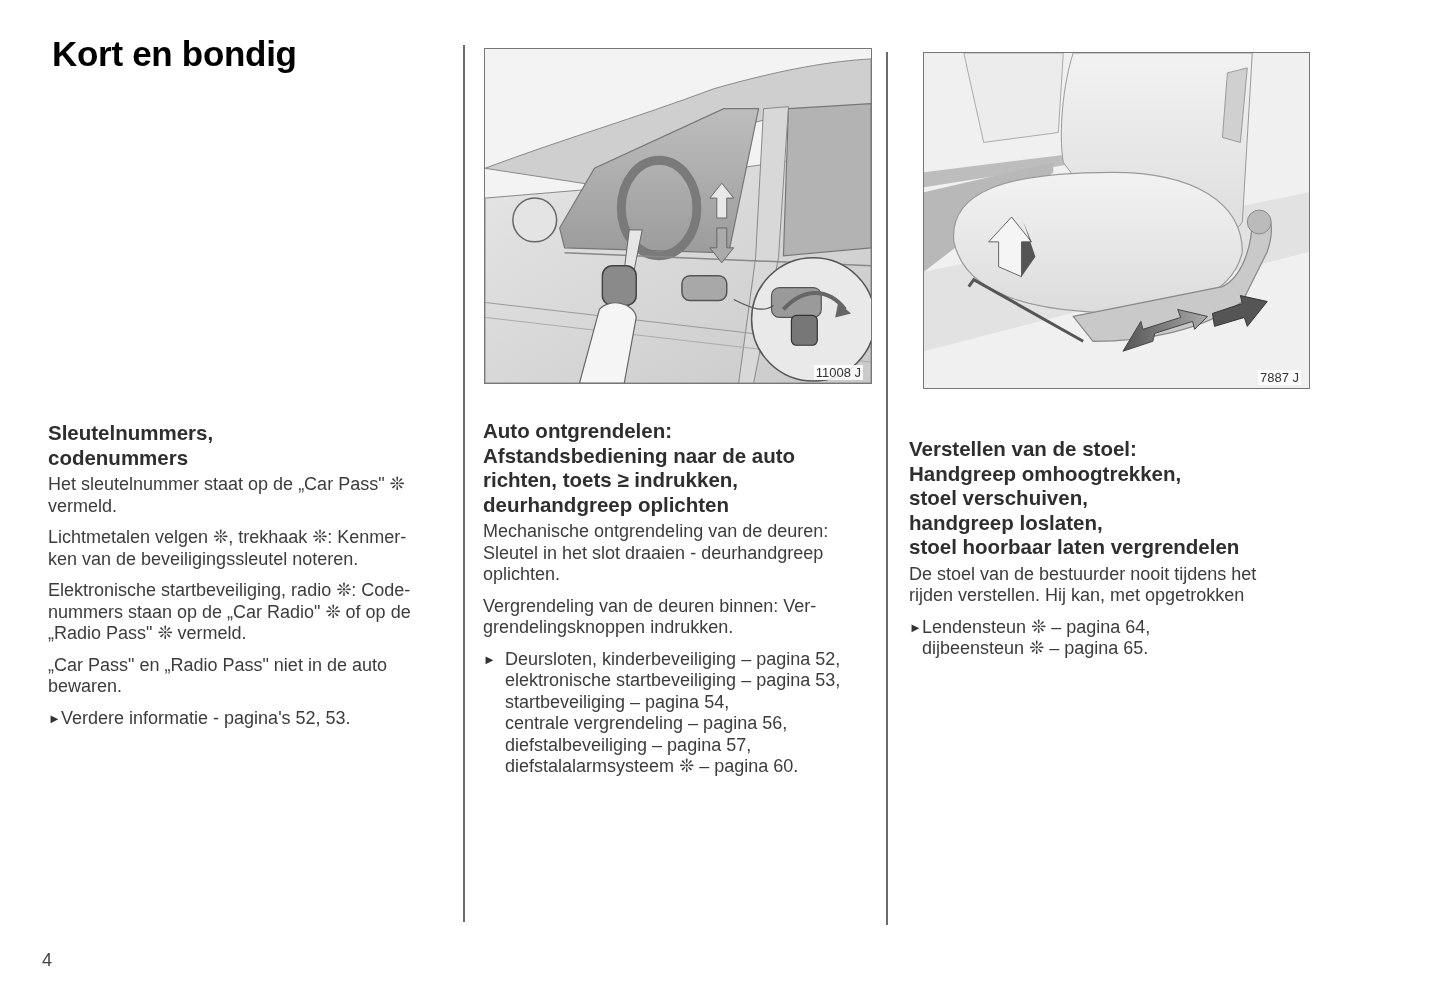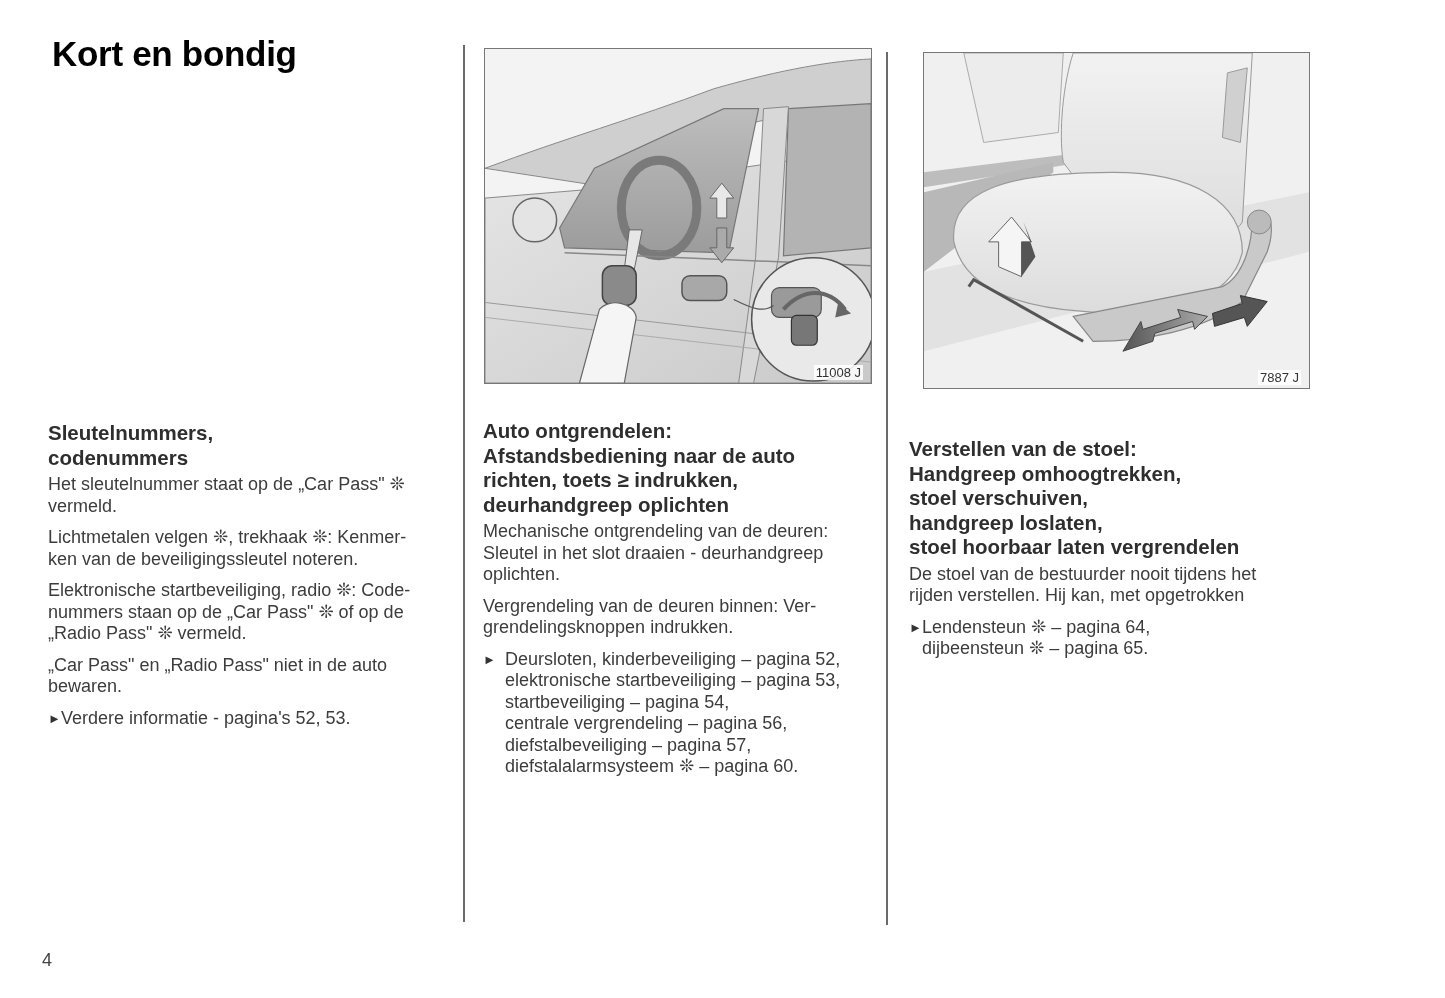--- a/index.html
+++ b/index.html
@@ -42,21 +42,21 @@
   <div class="para">
     <div>Het sleutelnummer staat op de „Car Pass" ❊</div>
     <div>vermeld.</div>
   </div>
   <div class="para">
     <div>Lichtmetalen velgen ❊, trekhaak ❊: Kenmer-</div>
     <div>ken van de beveiligingssleutel noteren.</div>
   </div>
   <div class="para">
     <div>Elektronische startbeveiliging, radio ❊: Code-</div>
-    <div>nummers staan op de „Car Pass" ❊ of op de</div>
+    <div>nummers staan op de „Car Radio" ❊ of op de</div>
     <div>„Radio Pass" ❊ vermeld.</div>
   </div>
   <div class="para">
     <div>„Car Pass" en „Radio Pass" niet in de auto</div>
     <div>bewaren.</div>
   </div>
   <div class="ref tight">
     <span class="arrow">►</span>
     <div class="lines">
       <div>Verdere informatie - pagina's 52, 53.</div>

